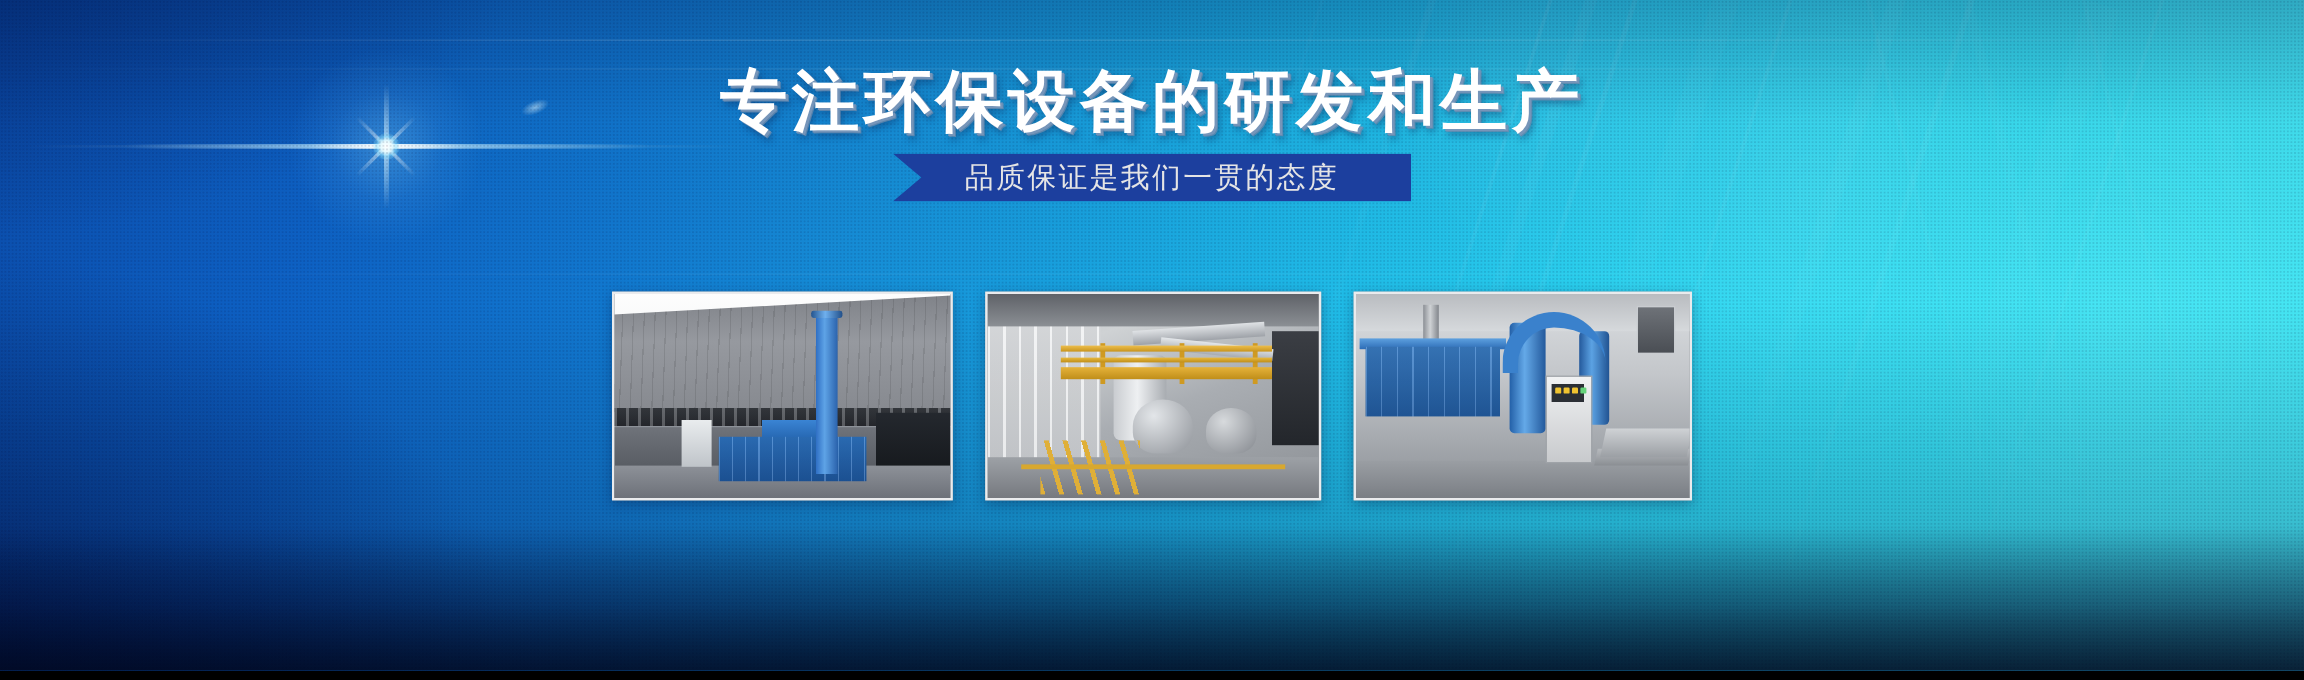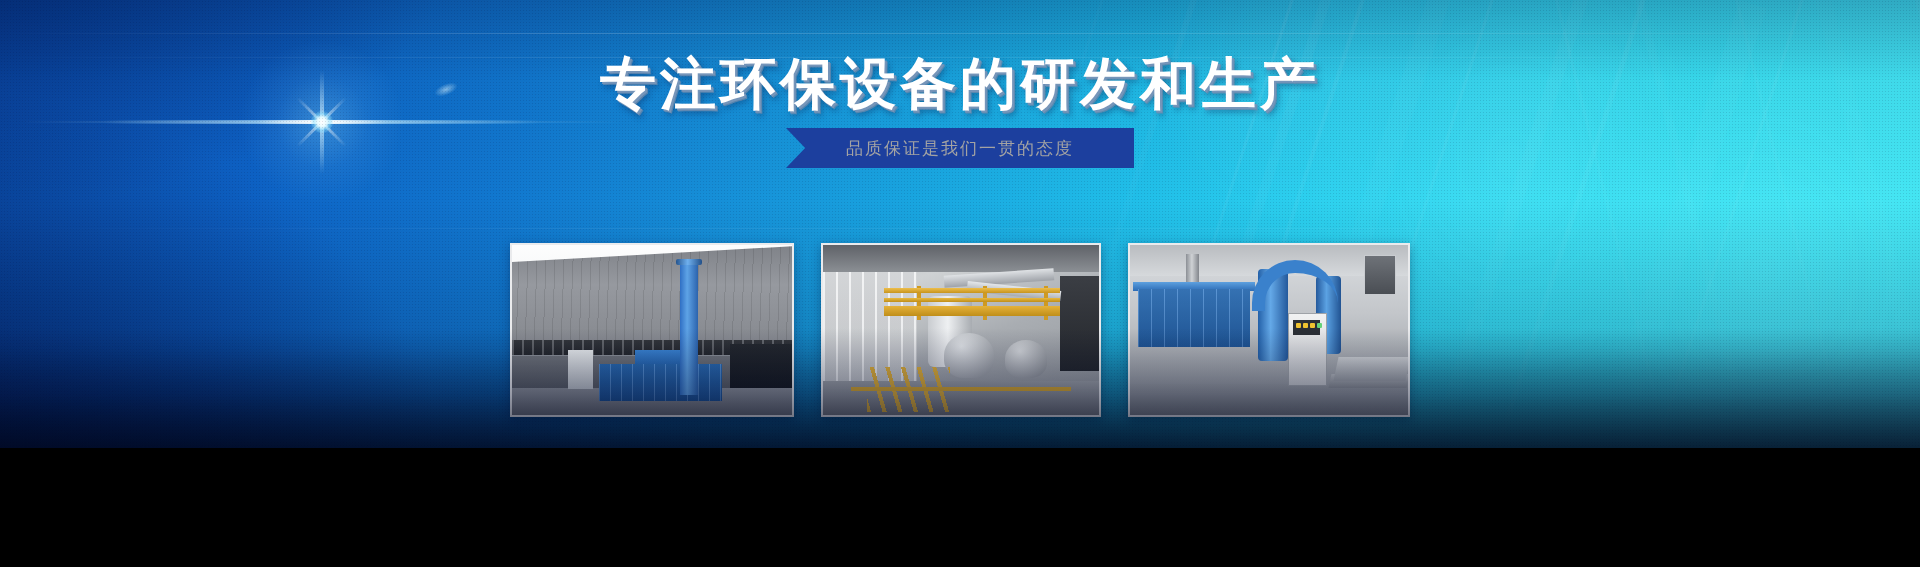--- a/index.html
+++ b/index.html
@@ -1,20 +1,20 @@
 <!DOCTYPE html>
 <html><head>
 <meta charset="utf-8">
 <style>
   html,body{margin:0;padding:0;background:#000;}
   body{font-family:"Liberation Sans","DejaVu Sans",sans-serif;}
 
   .banner{
     position:relative;
-    width:1920px;height:448px;
+    width:1920px;height:559px;
     overflow:hidden;
     background:#0a57b8;
   }
 
   
   .bg-base{
     position:absolute;inset:0;
     background:linear-gradient(100deg,
         #0b4fae 0%,
         #0d61c4 14%,
@@ -172,22 +172,22 @@
   .ribbon-wrap{
     position:absolute;left:0;right:0;top:128px;
     display:flex;justify-content:center;
   }
   .ribbon{
     position:relative;
     height:40px;
     padding:0 60px;
     display:flex;align-items:center;justify-content:center;
     background:#1c3f9e;
-    color:#a3a3a3;
-    font-size:17px;
+    color:#e5e5e5;
+    font-size:24px;
     letter-spacing:2px;
     white-space:nowrap;
     clip-path:polygon(0% 0%, 100% 0%, 100% 100%, 0% 100%, 5.5% 50%);
   }
   .ribbon::before{
     content:"";position:absolute;left:0;top:0;bottom:0;width:0;
   }
   .ribbon-tail-l,.ribbon-tail-r{
     position:absolute;top:0;height:40px;width:40px;
     background:#1c3f9e;

